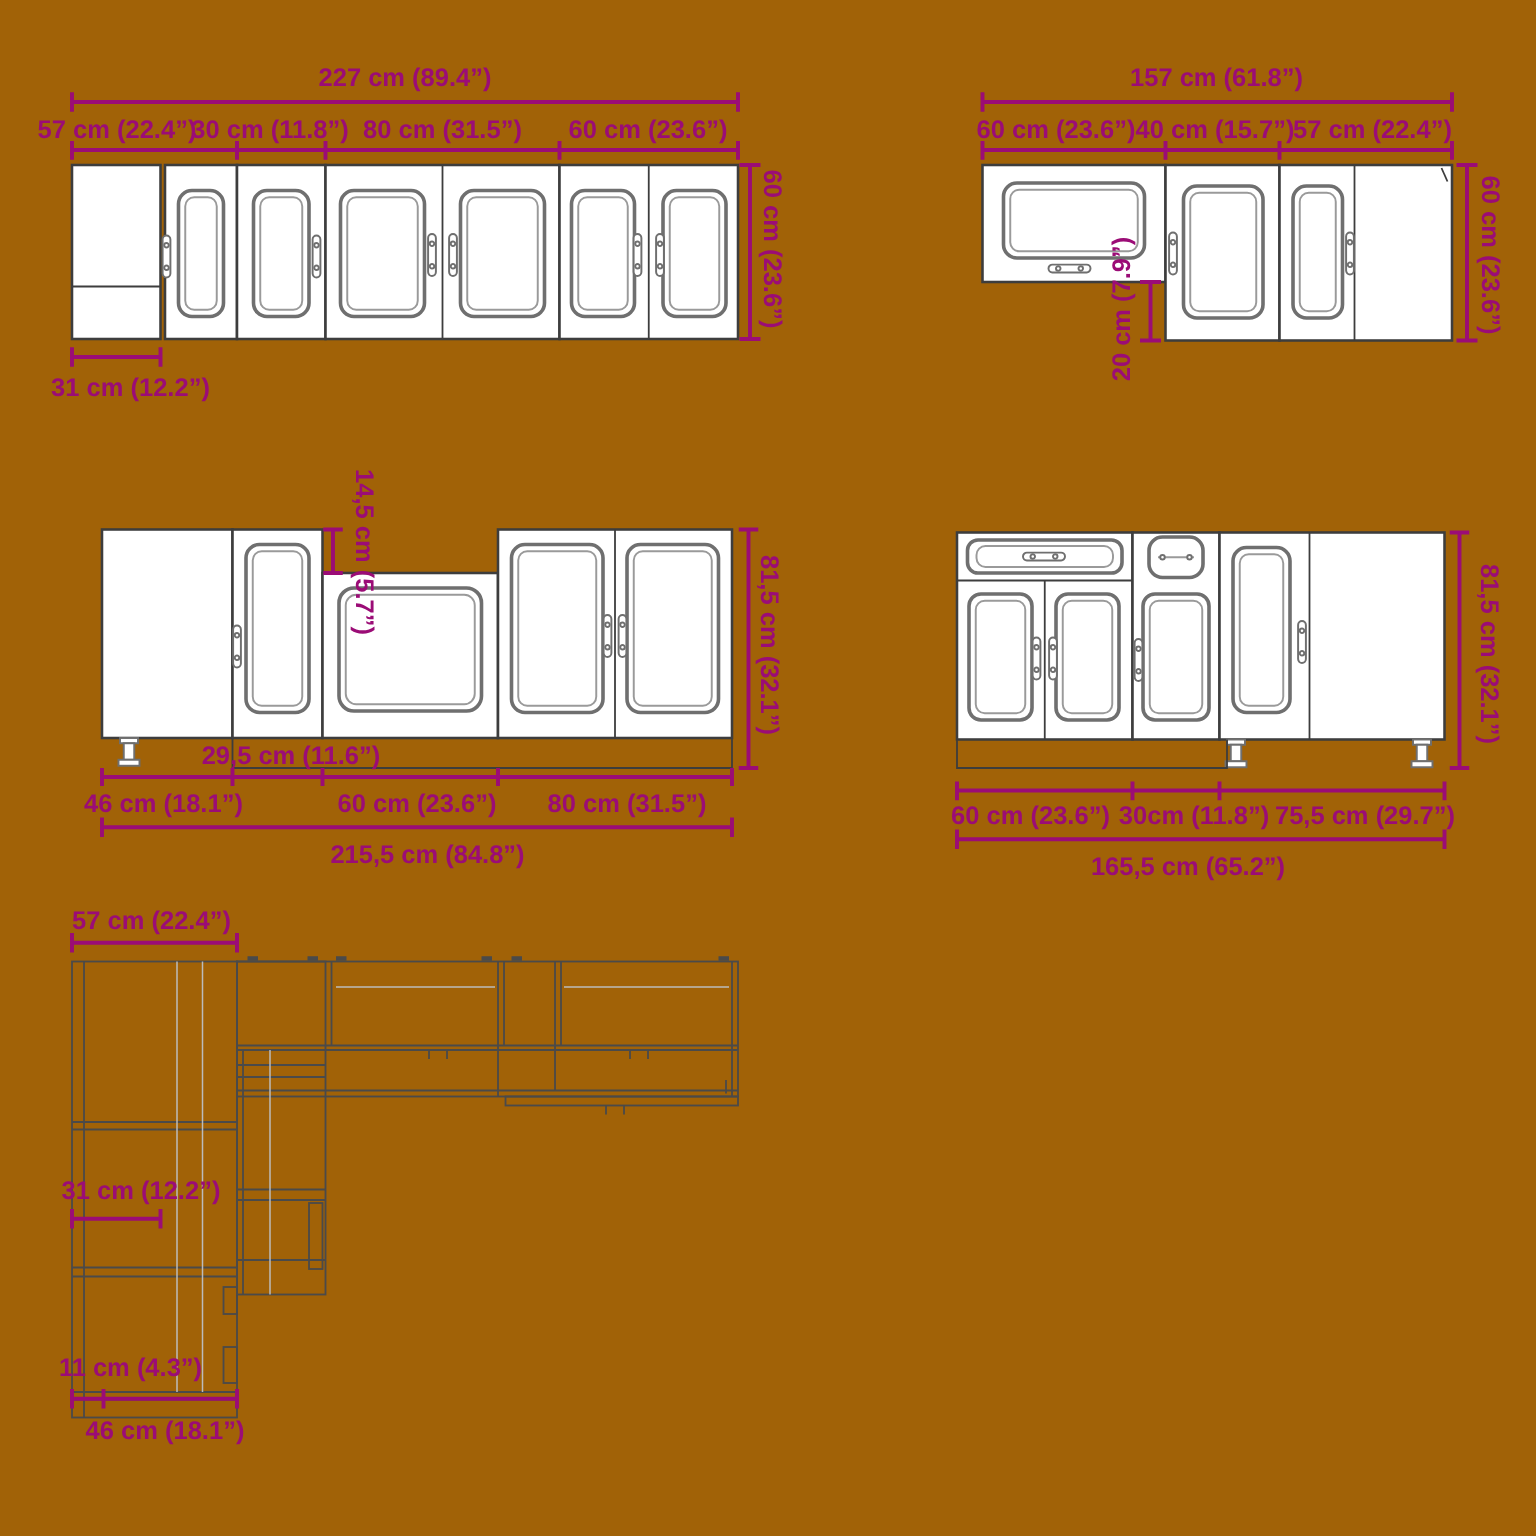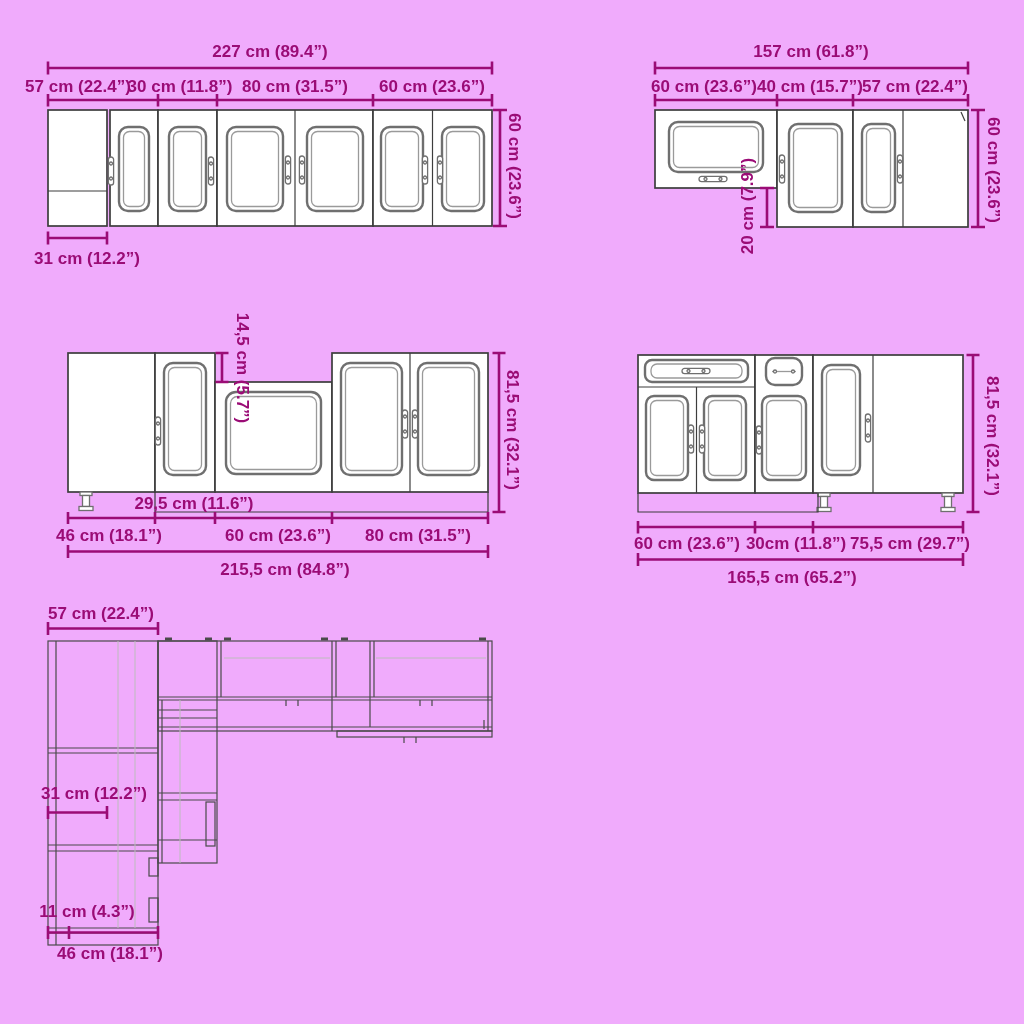--- a/index.html
+++ b/index.html
@@ -1,16 +1,16 @@
 <!DOCTYPE html>
 <html><head>
 <meta charset="utf-8">
 <style>
   html,body{margin:0;padding:0;background:#ffffff;}
-  .canvas{position:relative;width:1024px;height:1024px;background:#f0abfc;overflow:hidden;}
+  .canvas{position:relative;width:1024px;height:1024px;background:#a16207;overflow:hidden;}
   svg{display:block;}
   .dim-line{stroke:#9b0c76;stroke-width:2.6;fill:none;}
   .dim-text{font-family:"Liberation Sans",sans-serif;font-weight:700;font-size:17px;fill:#9b0c76;}
   .outline{stroke:#3d3d3d;stroke-width:1.7;fill:#ffffff;}
   .thin{stroke:#3d3d3d;stroke-width:1.2;fill:none;}
   .panel{stroke:#6f6f6f;stroke-width:2.4;fill:none;}
   .panel-inner{stroke:#9a9a9a;stroke-width:1.3;fill:none;}
   .hw{stroke:#6f6f6f;stroke-width:1.3;fill:#ffffff;}
   .plan{stroke:#4a4a4a;stroke-width:1.2;fill:none;}
   .plan-thick{stroke:#4a4a4a;stroke-width:3;fill:none;}

